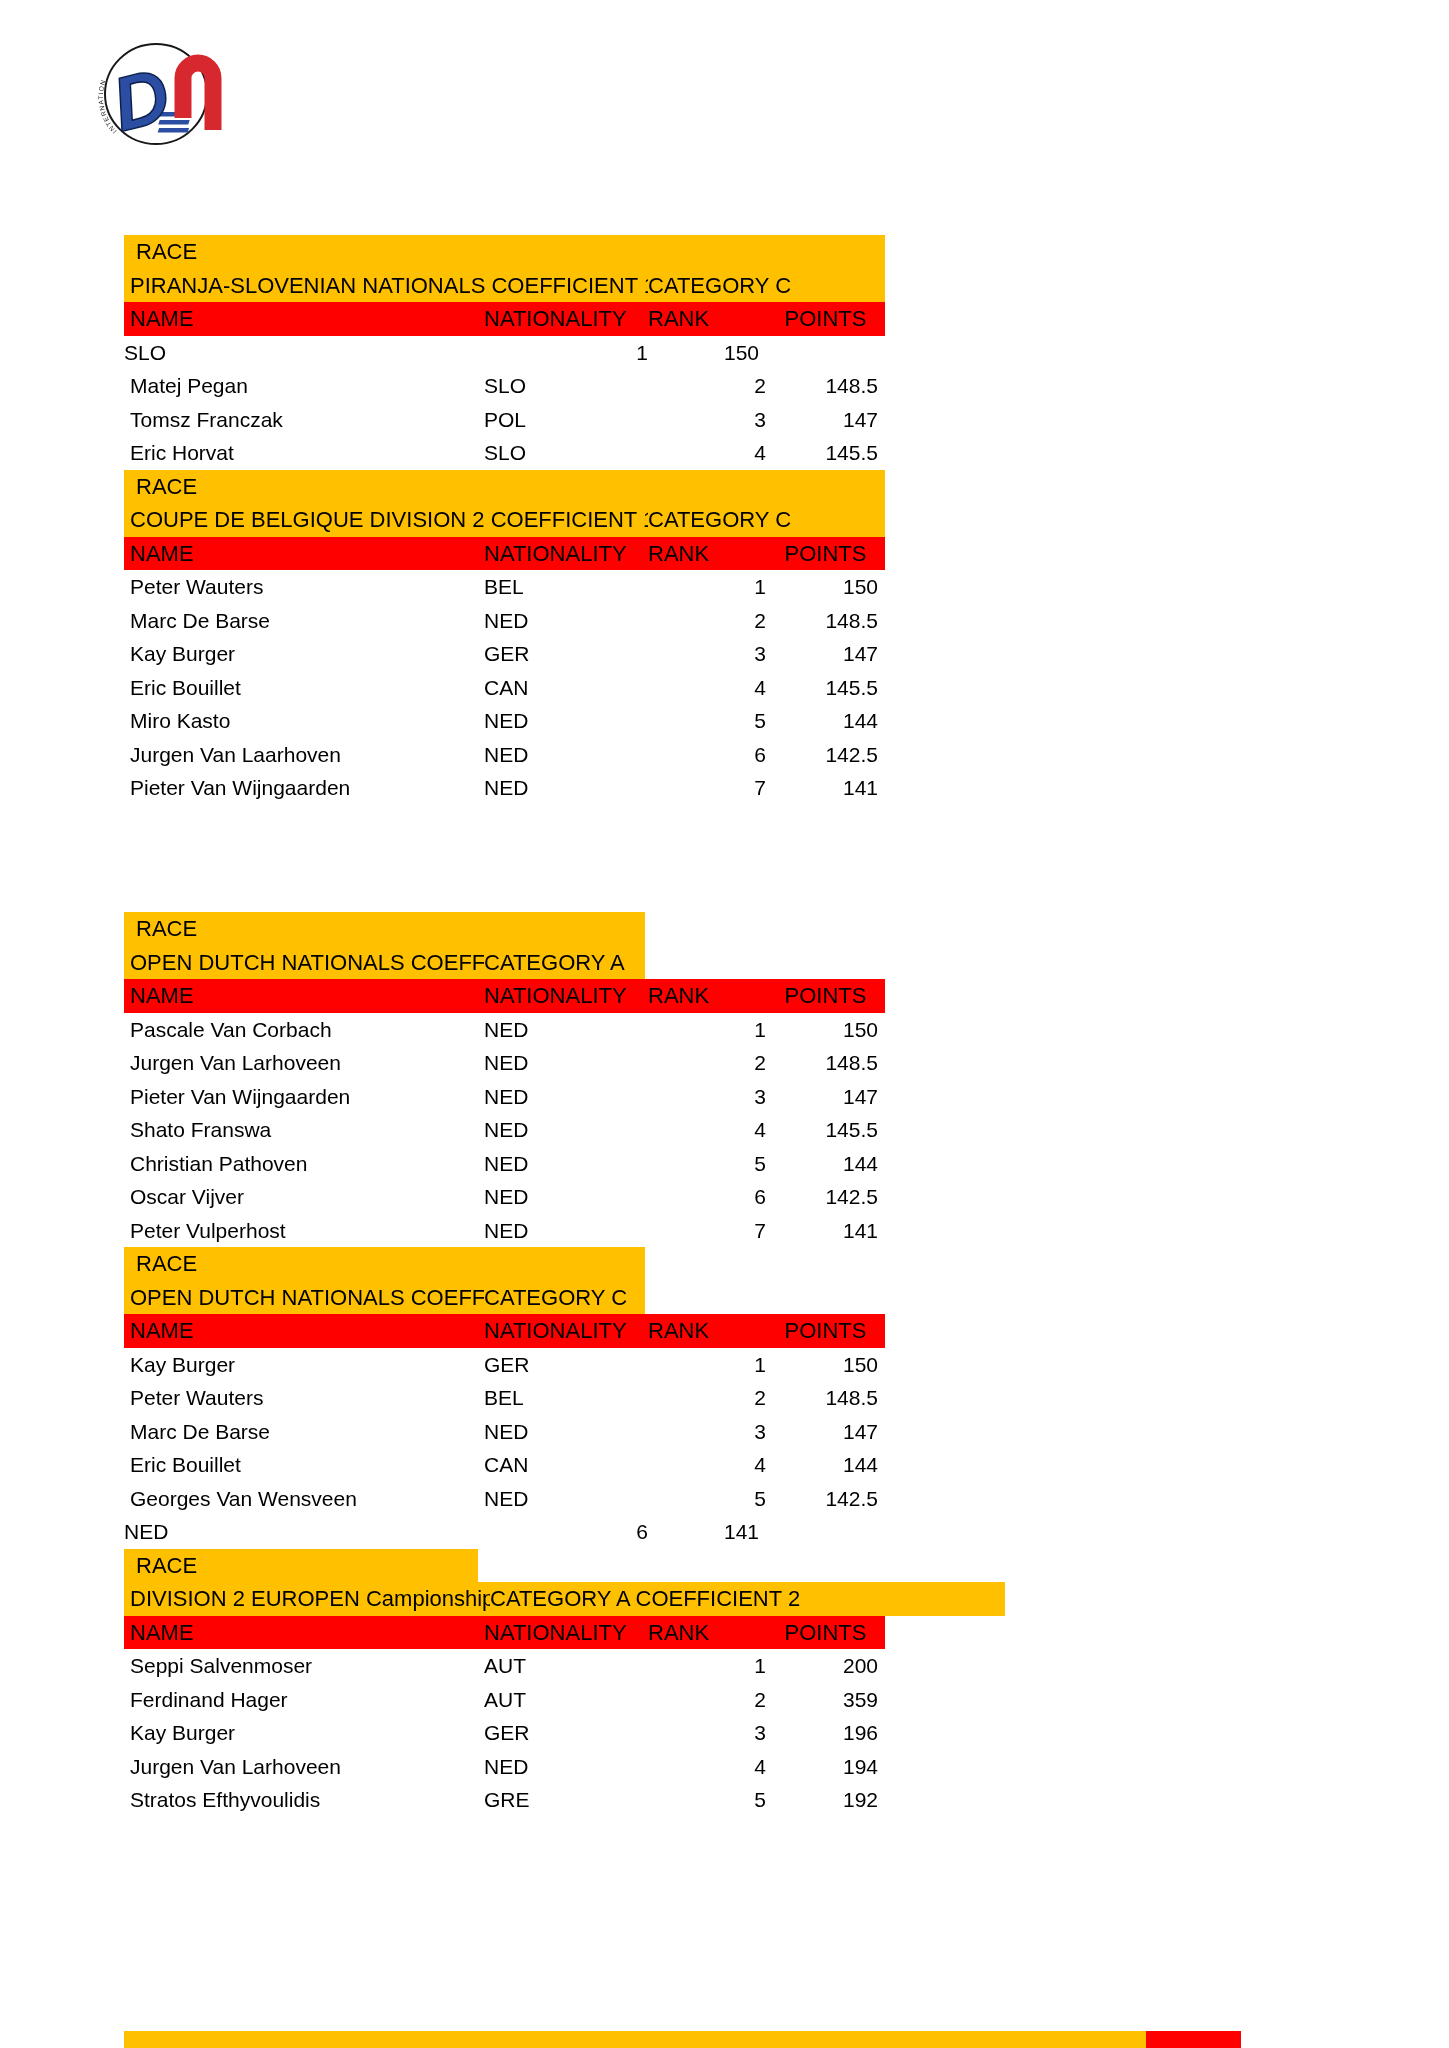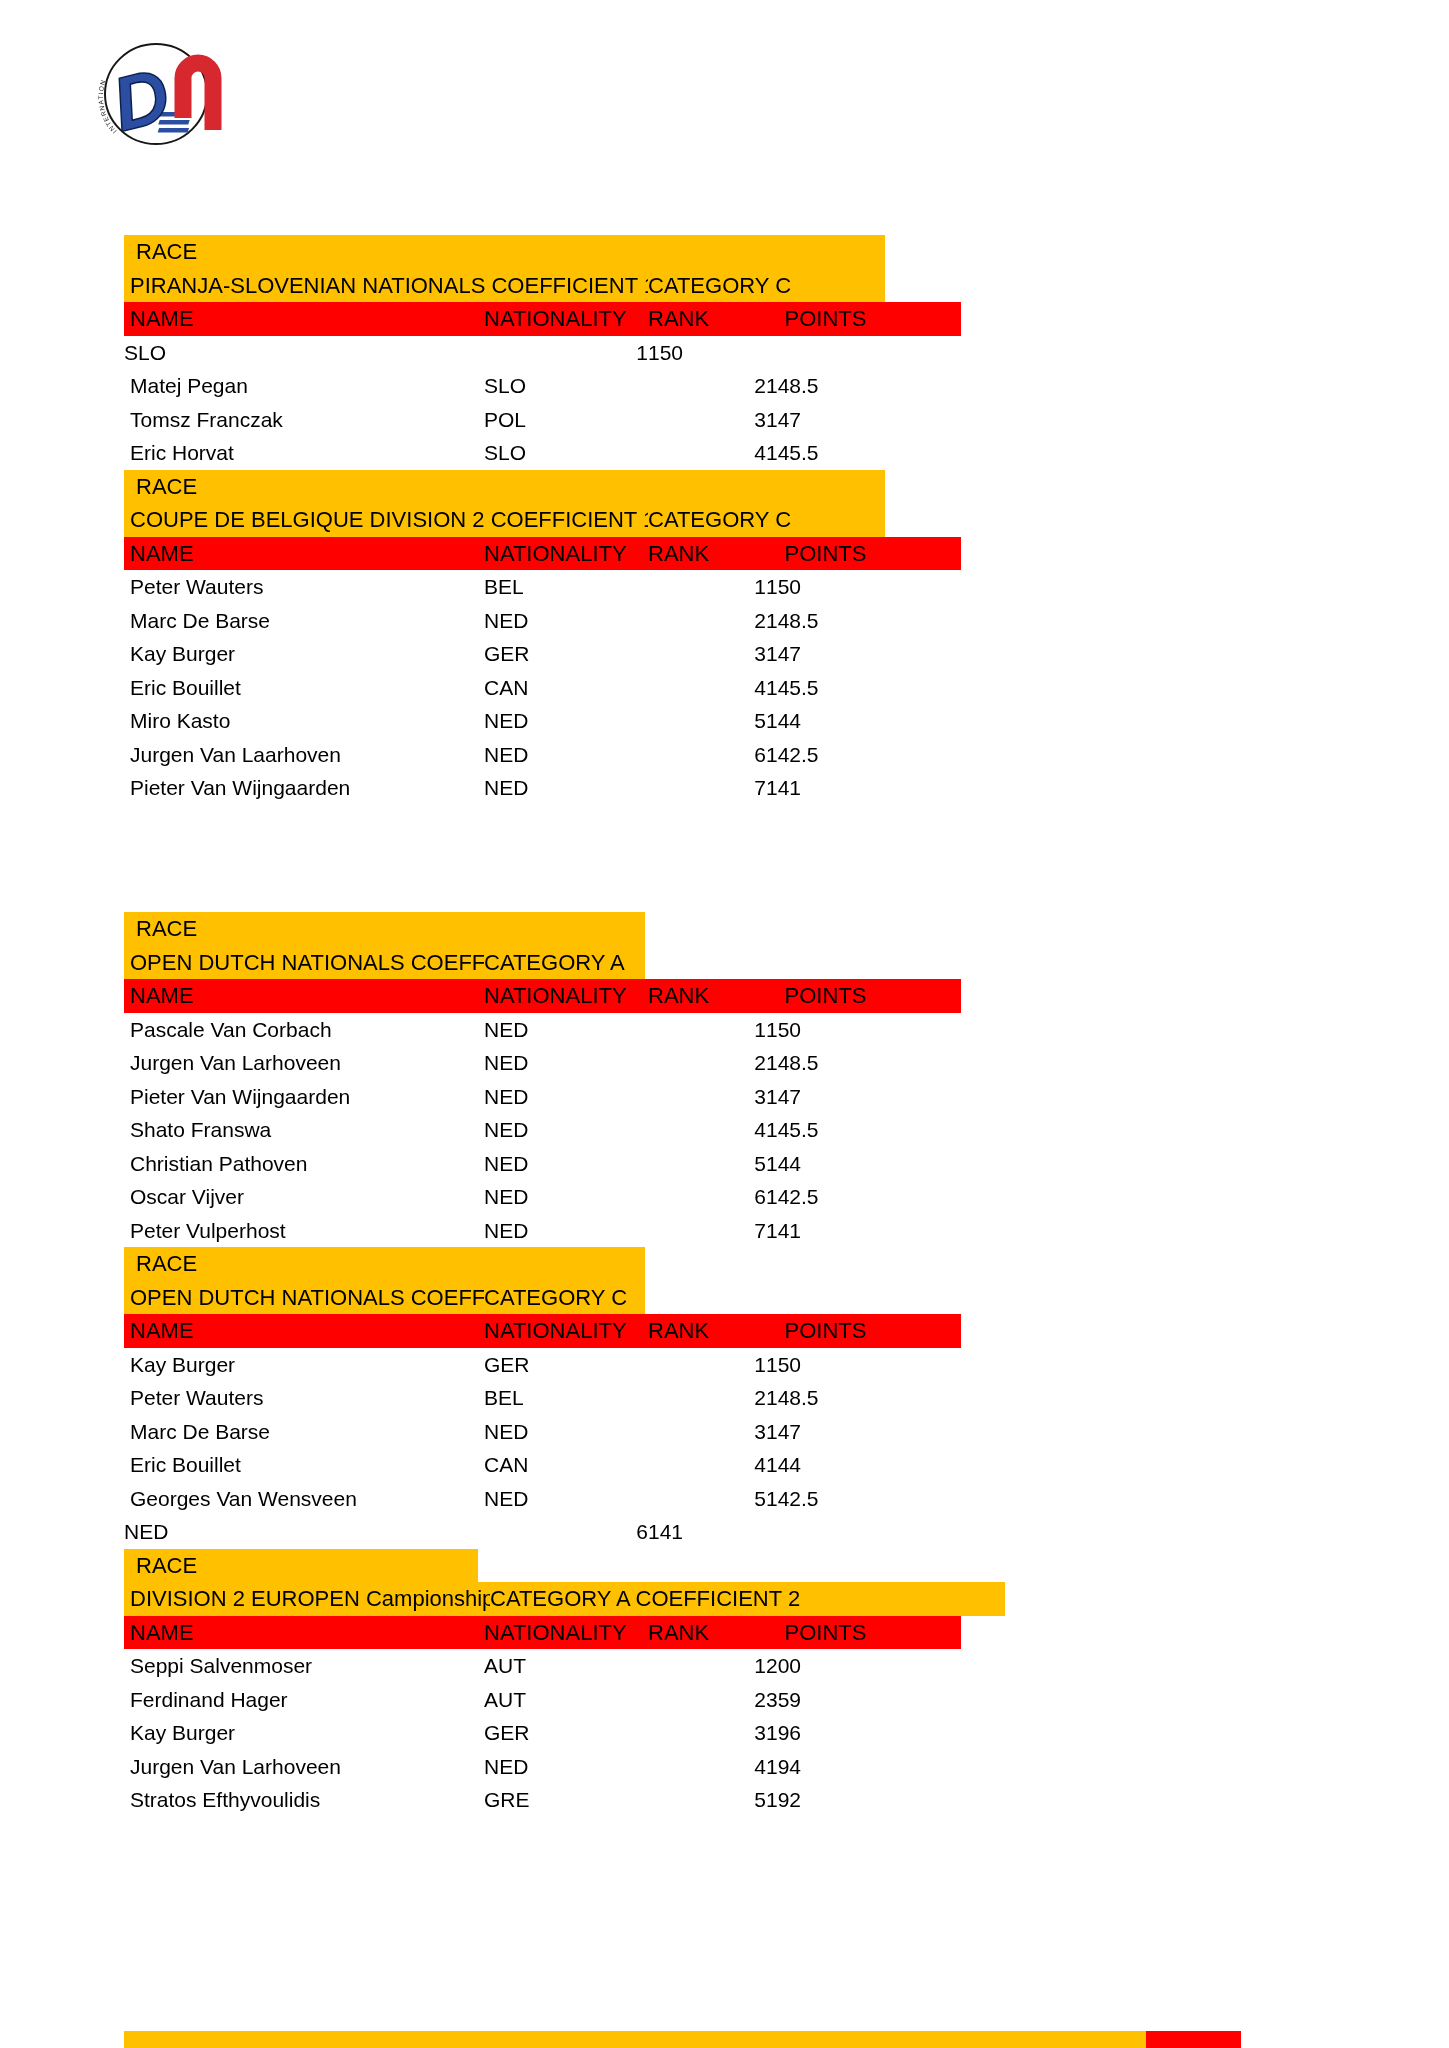--- a/index.html
+++ b/index.html
@@ -10,28 +10,28 @@
   }
   .logo{position:absolute;left:93px;top:36px;width:138px;height:114px;}
   .tables{position:absolute;left:124px;top:235px;}
   .tbl{position:relative;}
   .band{height:33.5px;line-height:33.5px;font-size:22px;white-space:nowrap;}
   .race-line,.title-line{background:#FFC000;}
   .race-line{padding-left:12px;}
   .title-line{position:relative;}
   .title-text{position:absolute;left:6px;top:0;height:33.5px;overflow:hidden;white-space:nowrap;}
   .category-text{position:absolute;top:0;height:33.5px;white-space:nowrap;}
-  .header-line{background:#FF0000;display:grid;grid-template-columns:360px 164px 118px 119px;width:837px;}
+  .header-line{background:#FF0000;display:grid;grid-template-columns:360px 164px 118px 119px;width:761px;}
   .header-line .c-name{padding-left:6px;}
   .header-line .c-pts{text-align:center;}
   .rrow{height:33.5px;line-height:33.5px;font-size:21px;display:grid;grid-template-columns:360px 164px 118px 119px;width:761px;}
   .rrow .c-name{padding-left:6px;overflow:hidden;white-space:nowrap;}
   .rrow .c-nat{white-space:nowrap;}
   .rrow .c-rank{text-align:right;}
-  .rrow .c-pts{padding-right:7px;}
+  .rrow .c-pts{text-align:right;padding-right:7px;}
   
   .tbl-1 .race-line,.tbl-1 .title-line,.tbl-2 .race-line,.tbl-2 .title-line{width:761px;}
   .tbl-1 .title-text,.tbl-2 .title-text{width:518px;}
   .tbl-1 .category-text,.tbl-2 .category-text{left:524px;}
   .tbl-3 .race-line,.tbl-3 .title-line,.tbl-4 .race-line,.tbl-4 .title-line{width:521px;}
   .tbl-3 .title-text,.tbl-4 .title-text{width:354px;}
   .tbl-3 .category-text,.tbl-4 .category-text{left:360px;}
   .tbl-5 .race-line{width:354px;}
   .tbl-5 .title-line{width:881px;}
   .tbl-5 .title-text{width:360px;}

